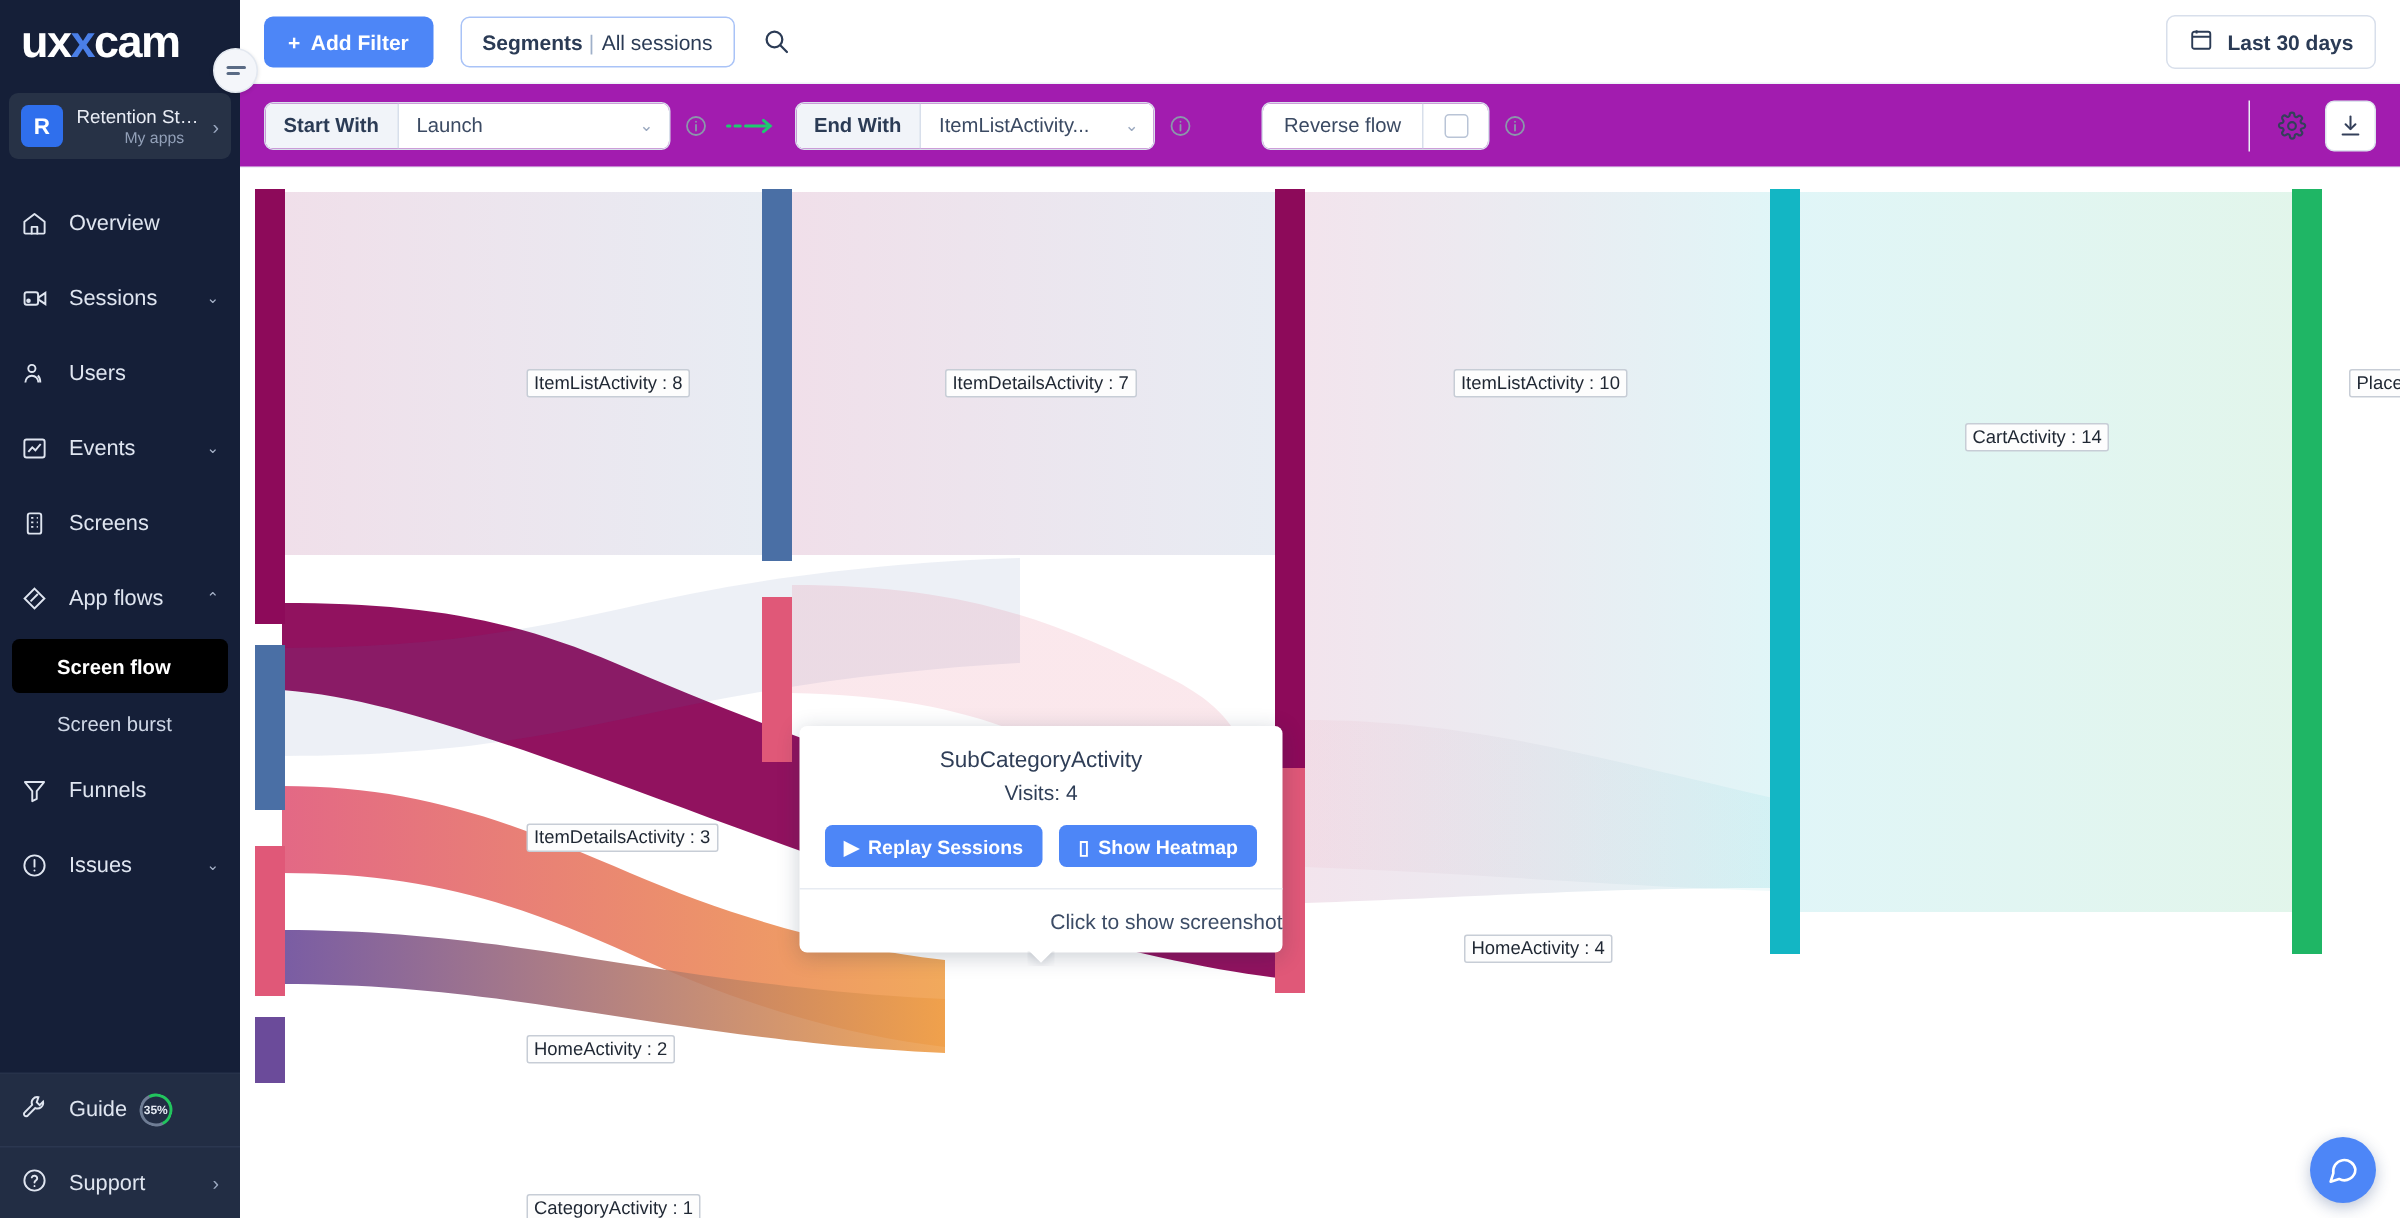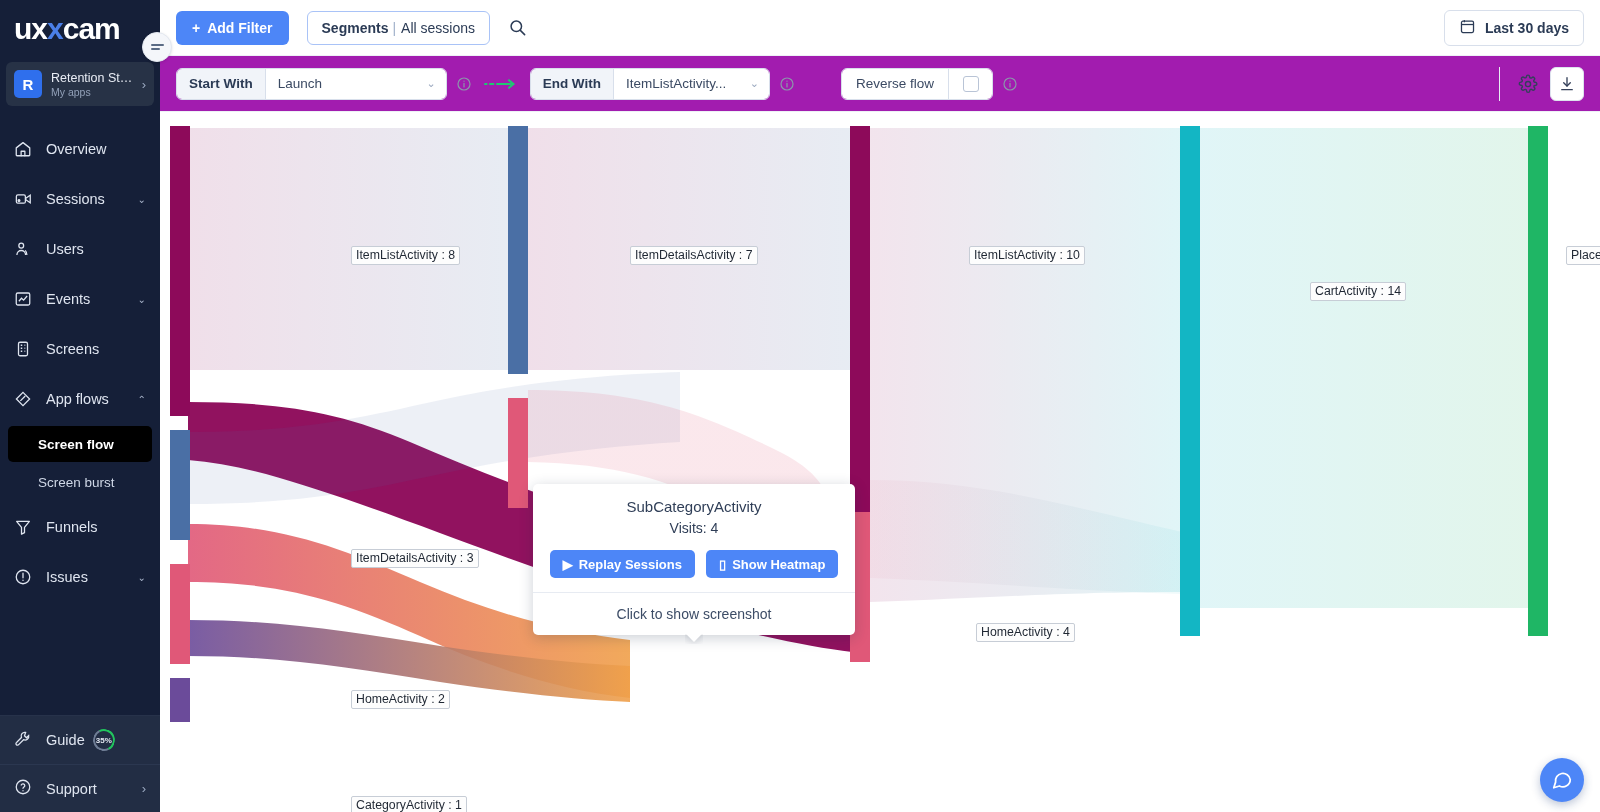--- a/index.html
+++ b/index.html
@@ -49,21 +49,21 @@
     background: #2f6fed; color: #fff;
     display: flex; align-items: center; justify-content: center;
     font-size: 15px; font-weight: 700;
     flex: 0 0 28px;
   }
   .app-meta { margin-left: 9px; flex: 1; min-width: 0; }
   .app-name {
     font-size: 12.5px; color: #e9edf5; white-space: nowrap;
     overflow: hidden; text-overflow: ellipsis; max-width: 86px;
   }
-  .app-sub { font-size: 10.5px; color: #92a0b8; margin-top: 1px; }
+  .app-sub { font-size: 10.5px; color: #92a0b8; margin-top: 1px; margin-left: 32px; }
   .chev-r { color: #9aa8c0; font-size: 13px; margin-left: 2px; }
 
   .nav { flex: 1; padding-top: 6px; }
   .nav-item {
     height: 50px; display: flex; align-items: center;
     padding: 0 14px; cursor: pointer; color: #dfe5f0;
     font-size: 14.5px;
   }
   .nav-item .ico { width: 22px; flex: 0 0 22px; display: flex; align-items: center; justify-content: flex-start; }
   .nav-item .lbl { margin-left: 10px; flex: 1; }
@@ -185,21 +185,21 @@
   .tt-title { font-size: 15px; color: #2f3e57; }
   .tt-visits { font-size: 14px; color: #2f3e57; margin-top: 5px; }
   .tt-actions { display: flex; justify-content: center; gap: 11px; margin-top: 14px; }
   .tt-btn {
     background: #4d86f7; color: #fff; border: none; border-radius: 5px;
     height: 28px; padding: 0 13px; font-size: 13px; font-weight: 600;
     display: flex; align-items: center; gap: 6px; cursor: pointer;
     font-family: "Liberation Sans", sans-serif;
   }
   .tt-foot {
-    border-top: 1px solid #e7ebf2; padding: 13px 0; text-align: center;
+    border-top: 1px solid #e7ebf2; padding: 13px 0; text-align: right;
     font-size: 14px; color: #3c4c66; cursor: pointer;
   }
   .tt-arrow {
     position: absolute; left: 50%; bottom: -9px; margin-left: -9px;
     width: 18px; height: 10px; overflow: hidden;
   }
   .tt-arrow::after {
     content: ""; position: absolute; left: 2px; top: -9px;
     width: 14px; height: 14px; background: #fff; transform: rotate(45deg);
     box-shadow: 2px 2px 7px rgba(25,40,70,.14);

